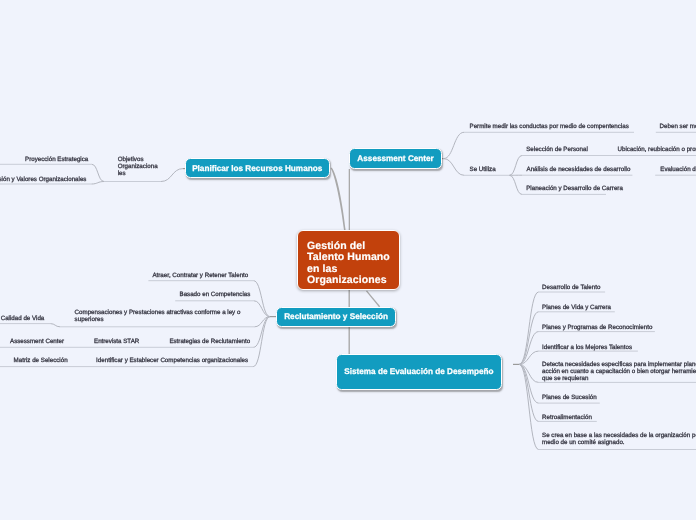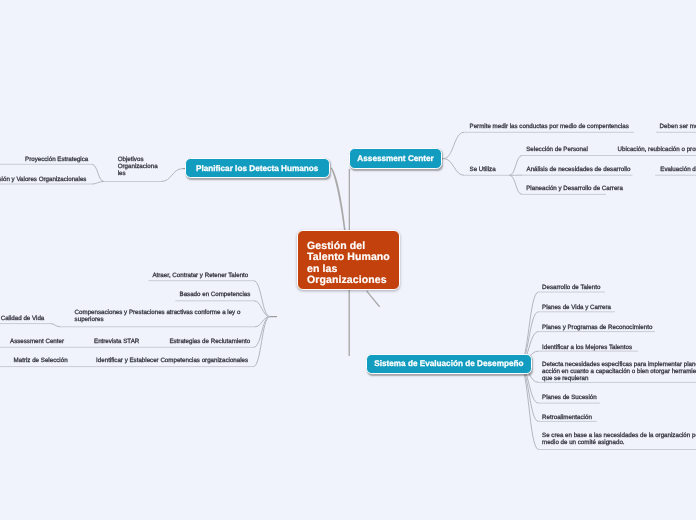--- a/index.html
+++ b/index.html
@@ -92,34 +92,37 @@
       <path d="M519.2 364.4 C528.9000000000001 364.4 528.9000000000001 403.1 538.6 403.1" fill="none" stroke="#b3b6bf" stroke-width="1"></path>
       <path d="M519.2 364.4 C528.9000000000001 364.4 528.9000000000001 421.4 538.6 421.4" fill="none" stroke="#b3b6bf" stroke-width="1"></path>
       <path d="M519.2 364.4 C528.9000000000001 364.4 528.9000000000001 449.5 538.6 449.5" fill="none" stroke="#b3b6bf" stroke-width="1"></path>
       <path d="M330.6 168.3 C335 175 341 205 344 230 L345.6 230 C342.8 205 337.3 174.2 331.6 167.6 Z" fill="#a9a9a9" stroke="none"></path>
       <path d="M348.7 169 L348.7 230 L350.0 230 L350.0 169 Z" fill="#a9a9a9" stroke="none"></path>
       <path d="M348.5 290 L348.5 356 L349.9 356 L349.9 290 Z" fill="#a9a9a9" stroke="none"></path>
       <path d="M366.0 291.2 L379.1 307.2 L380.1 306.3 L367.0 290.4 Z" fill="#a9a9a9" stroke="none"></path>
     </svg>
 
   <div class="node branch" id="n-planificar" style="left:184.8px;top:158.2px;width:144.8px;height:20px;">
-    <span>Planificar los Detecta Humanos</span>
+    <span>Planificar los Recursos Humanos</span>
   </div>
 
   <div class="node branch" id="n-assessment" style="left:349.2px;top:148.2px;width:92.8px;height:20.5px;">
     <span>Assessment Center</span>
   </div>
 
   <div class="node" id="root-node" style="left:297px;top:230px;width:103px;height:60px;"><span>Gestión del
 Talento Humano
 en las
 Organizaciones</span></div>
 
+  <div class="node branch" id="n-reclutamiento" style="left:275.8px;top:306.7px;width:120.5px;height:20px;">
+    <span>Reclutamiento y Selección</span>
+  </div>
 
-  <div class="node branch" id="n-evaluacion" style="left:366px;top:353.8px;width:165.7px;height:20px;">
+  <div class="node branch" id="n-evaluacion" style="left:336px;top:353.8px;width:165.7px;height:36px;">
     <span>Sistema de Evaluación de Desempeño</span>
   </div>
 
   <div id="leafhost">
       <div class="leaf" style="left: 117.7px; top: 156.3px; width: 40px;">Objetivos Organizacionales</div>
       <div class="leaf" style="left: -8px; top: 176.2px; white-space: nowrap;">Misión y Valores Organizacionales</div>
       <div class="leaf" style="left: 25px; top: 156.4px; white-space: nowrap;">Proyección Estrategica</div>
       <div class="leaf" style="left: 469.5px; top: 123.2px; white-space: nowrap;">Permite medir las conductas por medio de compentencias</div>
       <div class="leaf" style="left: 659.6px; top: 123px; white-space: nowrap;">Deben ser medibles</div>
       <div class="leaf" style="left: 469.5px; top: 166.2px; white-space: nowrap;">Se Utiliza</div>

